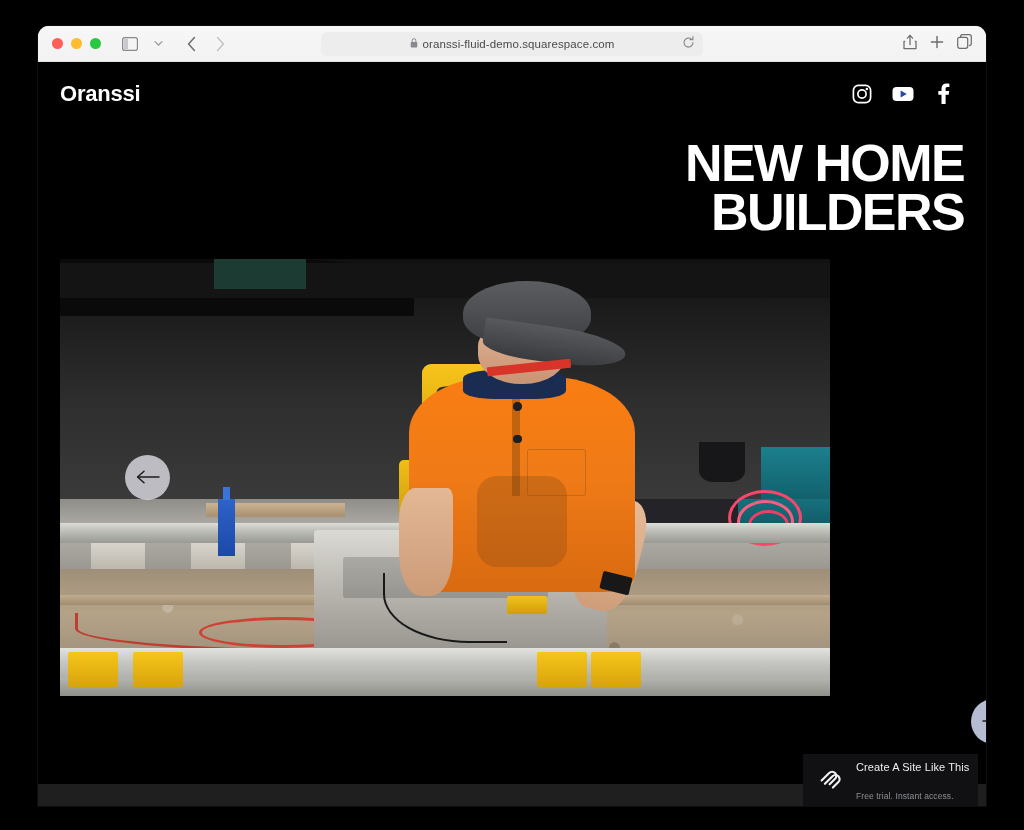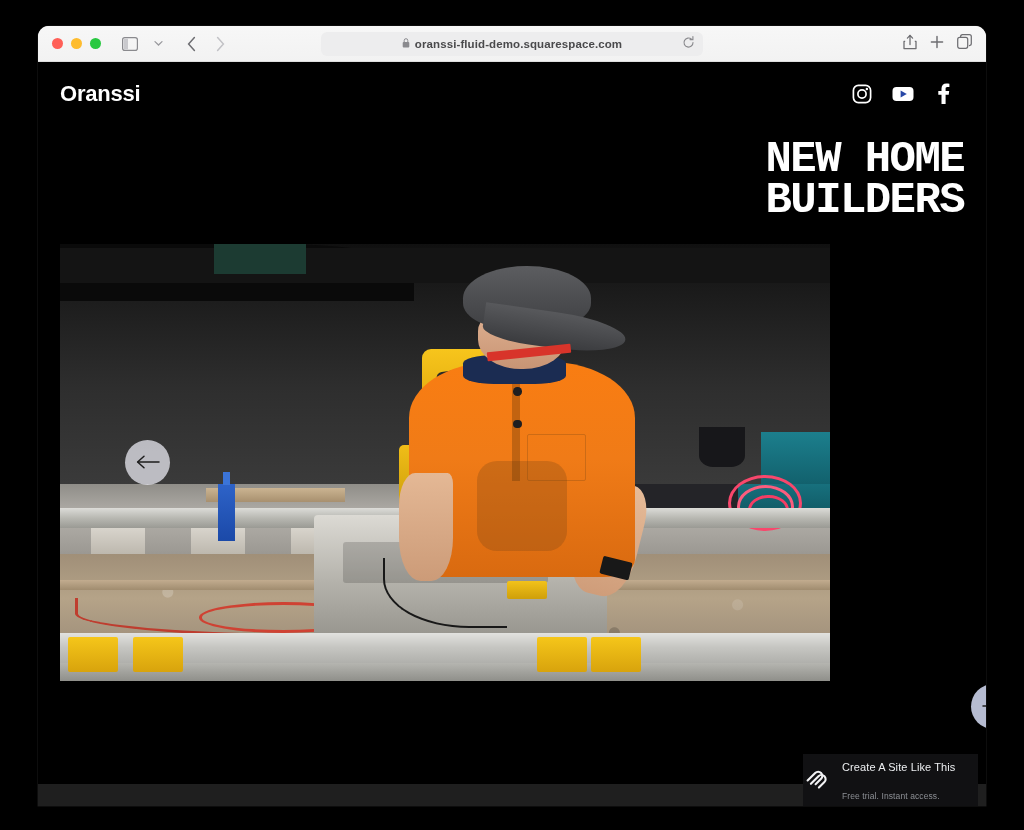--- a/index.html
+++ b/index.html
@@ -36,21 +36,20 @@
     border-radius:5px;
   }
   .tb-btn svg { display:block; }
 
   .urlwrap { position:absolute; left:0; right:0; display:flex; justify-content:center; pointer-events:none; }
   .urlbar {
     pointer-events:auto;
     width:382px; height:24px; background:#ededee; border-radius:6px;
     display:flex; align-items:center; justify-content:center;
     position:relative;
-    font-weight:bold;
   }
   .urltext {
     font-size:11.5px; color:#4a4a4c; letter-spacing:0.1px;
     display:flex; align-items:center; gap:5px;
   }
   .reload { position:absolute; right:8px; top:50%; transform:translateY(-50%); }
 
   .tb-right { position:absolute; right:14px; display:flex; align-items:center; gap:13px; }
 
   
@@ -70,25 +69,24 @@
     background:#babcc4; color:#1b1b1b;
     border:none; border-radius:18px;
     font-family:"Liberation Mono", monospace;
     font-size:11.5px; letter-spacing:1.6px; font-weight:400;
     display:flex; align-items:center; justify-content:center;
     cursor:pointer;
   }
 
   .hero-title {
     text-align:right; color:#fff;
-    font-size:44px; line-height:0.94; font-weight:bold;
+    font-size:52px; line-height:0.94; font-weight:bold;
     letter-spacing:-1.6px;
     padding:14px 22px 0 0;
     white-space:pre-line;
-    font-family:Liberation Mono, monospace;
   }
 
   
   .slide-wrap { position:relative; margin:22px 0 0 22px; width:770px; height:437px; }
   .photo { position:absolute; inset:0; overflow:hidden; background:#1d1d1d; }
 
   
   .bg-dark { position:absolute; left:0; top:0; width:100%; height:55%;
     background:linear-gradient(#101010 0%,#1b1b1b 20%,#2e2e2e 60%,#3a3a3a 100%); }
   .bg-dark:after{ content:""; position:absolute; left:0; top:0; width:46%; height:24%;
@@ -220,20 +218,21 @@
   .arrow-next { left:911px; top:440px; background:#b6bcd1; }
 
   .dark-section {
     position:absolute; left:0; top:722px; width:100%; height:58px;
     background:#1f1f1f; overflow:hidden;
   }
 
   .sqs-banner {
     position:absolute; left:765px; top:692px; width:175px; height:53px;
     background:#111113; display:flex; align-items:center; gap:13px;
+    padding-left:14px;
   }
   .sqs-txt1 { font-size:11px; color:#eceef0; font-weight:400; letter-spacing:0.1px; }
   .sqs-txt2 { font-size:8.5px; color:#8d9095; margin-top:18px; letter-spacing:0.1px; }
 </style>
 </head>
 <body>
 
 <div id="screen">
 
   <div class="browser">

